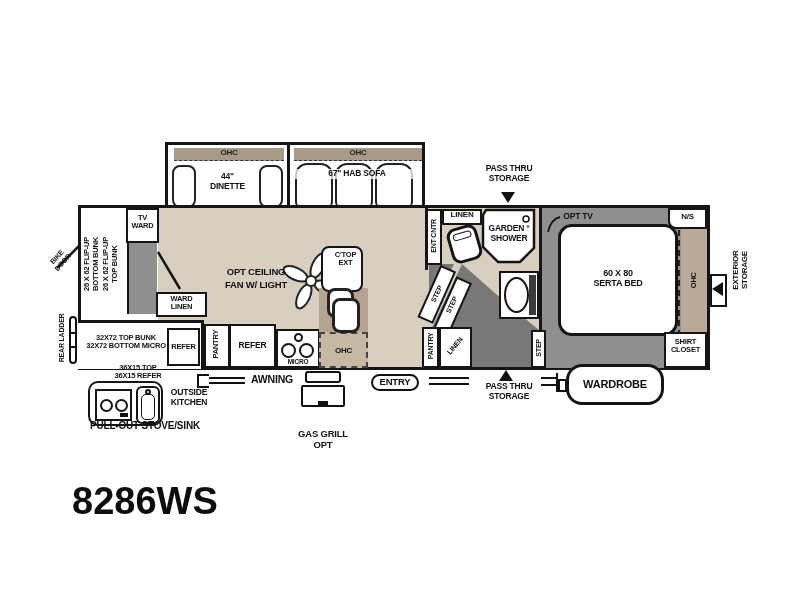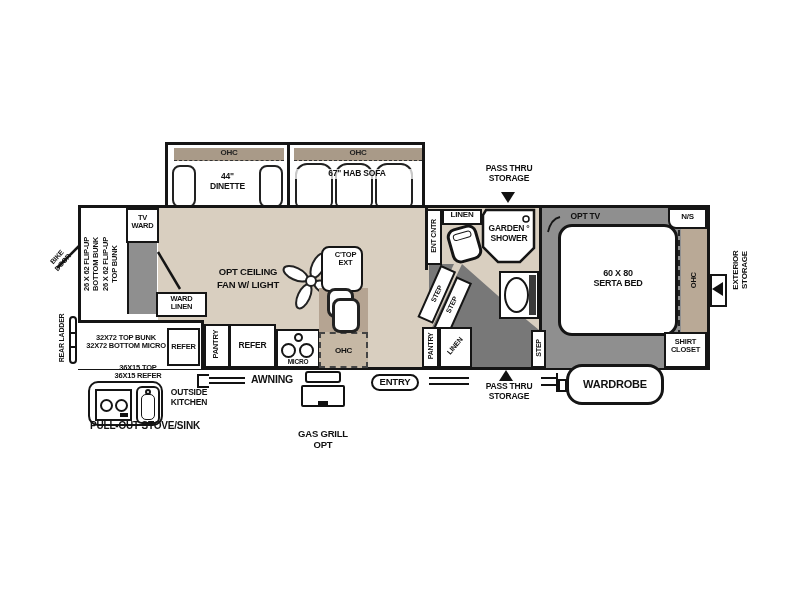--- a/index.html
+++ b/index.html
@@ -105,21 +105,21 @@
   <div class="lbl" style="left:276px; top:358px; width:44px; font-size:6.5px;">MICRO</div>
   <div class="fill" style="left:319px; top:288px; width:49px; height:44px; background:#b5a492;"></div>
   <div class="abs" style="left:319px; top:332px; width:49px; height:36px; background:#c6b8a5; border:2px dashed #444;"></div>
   <div class="lbl" style="left:319px; top:347px; width:49px; font-size:8px;">OHC</div>
   <div class="bx" style="left:321px; top:246px; width:42px; height:46px; border-radius:8px;"></div>
   <div class="lbl" style="left:321px; top:251px; width:49px; font-size:7.5px;">C'TOP
 EXT</div>
   <div class="abs" style="left:327px; top:288px; width:27px; height:30px; background:#fff; border:3px solid #222; border-radius:8px;"></div>
   <div class="abs" style="left:332px; top:298px; width:28px; height:35px; background:#fff; border:3px solid #222; border-radius:8px;"></div>
 
-  <div class="lbl" style="left:214px; top:266px; width:68px; font-size:9.5px; line-height:1.35;">OPT CEILING
+  <div class="lbl" style="left:222px; top:266px; width:68px; font-size:9.5px; line-height:1.35;">OPT CEILING
 FAN W/ LIGHT</div>
 
   <div class="bx" style="left:426px; top:209px; width:16px; height:56px; border-width:2px;"></div>
   <div class="lbl" style="left:407px; top:232px; width:54px; font-size:7px; transform:rotate(-90deg);">ENT CNTR</div>
   <div class="bx" style="left:442px; top:209px; width:40px; height:16px; border-width:2px;"></div>
   <div class="lbl" style="left:442px; top:211px; width:40px; font-size:8px;">LINEN</div>
   <div class="lbl" style="left:482px; top:224px; width:54px; font-size:8.5px;">GARDEN °
 SHOWER</div>
   <div class="abs" style="left:449px; top:226px; width:31px; height:36px; background:#fff; border:3px solid #151515; border-radius:9px; transform:rotate(-16deg);">
     <div class="abs" style="left:3px; top:3px; width:19px; height:7px; border:1.5px solid #151515; border-radius:4px;"></div>
@@ -129,21 +129,21 @@
   <div class="abs" style="left:504px; top:277px; width:25px; height:36px; background:#fff; border:2.5px solid #151515; border-radius:50%;"></div>
   <div class="lbl" style="left:417px; top:290px; width:40px; font-size:7px; transform:rotate(-64deg); color:#111;">STEP</div>
   <div class="lbl" style="left:432px; top:301px; width:40px; font-size:7px; transform:rotate(-64deg);">STEP</div>
   <div class="bx" style="left:422px; top:327px; width:17px; height:41px; border-width:2px;"></div>
   <div class="lbl" style="left:410px; top:342px; width:41px; font-size:7px; transform:rotate(-90deg);">PANTRY</div>
   <div class="bx" style="left:439px; top:327px; width:33px; height:41px; border-width:2px;"></div>
   <div class="lbl" style="left:435px; top:342px; width:40px; font-size:7px; transform:rotate(-50deg);">LINEN</div>
   <div class="bx" style="left:531px; top:330px; width:15px; height:38px; border-width:2px;"></div>
   <div class="lbl" style="left:520px; top:344px; width:37px; font-size:7px; transform:rotate(-90deg);">STEP</div>
 
-  <div class="lbl" style="left:556px; top:212px; width:44px; font-size:8.5px;text-align:right;">OPT TV</div>
+  <div class="lbl" style="left:556px; top:212px; width:44px; font-size:8.5px;">OPT TV</div>
   <div class="abs" style="left:558px; top:224px; width:120px; height:112px; background:#fff; border:3px solid #151515; border-radius:14px;"></div>
   <div class="lbl" style="left:558px; top:268px; width:120px; font-size:9px;">60 X 80
 SERTA BED</div>
   <div class="fill" style="left:678px; top:210px; width:0; height:126px; border-left:2px dashed #222;"></div>
   <div class="fill" style="left:681px; top:229px; width:26px; height:105px; background:#b9a996;"></div>
   <div class="lbl" style="left:679px; top:276px; width:30px; font-size:7.5px; transform:rotate(-90deg);">OHC</div>
   <div class="bx" style="left:668px; top:208px; width:39px; height:21px; border-radius:0 0 0 8px;"></div>
   <div class="lbl" style="left:668px; top:213px; width:39px; font-size:8px;">N/S</div>
   <div class="bx" style="left:664px; top:332px; width:43px; height:36px;"></div>
   <div class="lbl" style="left:664px; top:338px; width:43px; font-size:7.5px;">SHIRT
@@ -206,14 +206,15 @@
     <div class="abs" style="left:0; top:4px; width:15px; height:2px; background:#111;"></div>
     <div class="abs" style="left:0; top:11px; width:15px; height:2px; background:#111;"></div>
     <div class="abs" style="left:15px; top:0; width:2px; height:19px; background:#111;"></div>
     <div class="abs" style="left:17px; top:6px; width:9px; height:13px; border:2px solid #111; background:#fff;"></div>
   </div>
 
   <div class="bx flex" style="left:566px; top:364px; width:98px; height:41px; border-width:3px;border-radius:16px;">
     <span class="lbl" style="position:static; font-size:11px;">WARDROBE</span>
   </div>
 
+  <div class="lbl" style="left:72px; top:480px; width:220px; font-size:38px; text-align:left; letter-spacing:0; color:#0d0d0d; font-weight:800;">8286WS</div>
 
 </div>
 
 </body></html>

